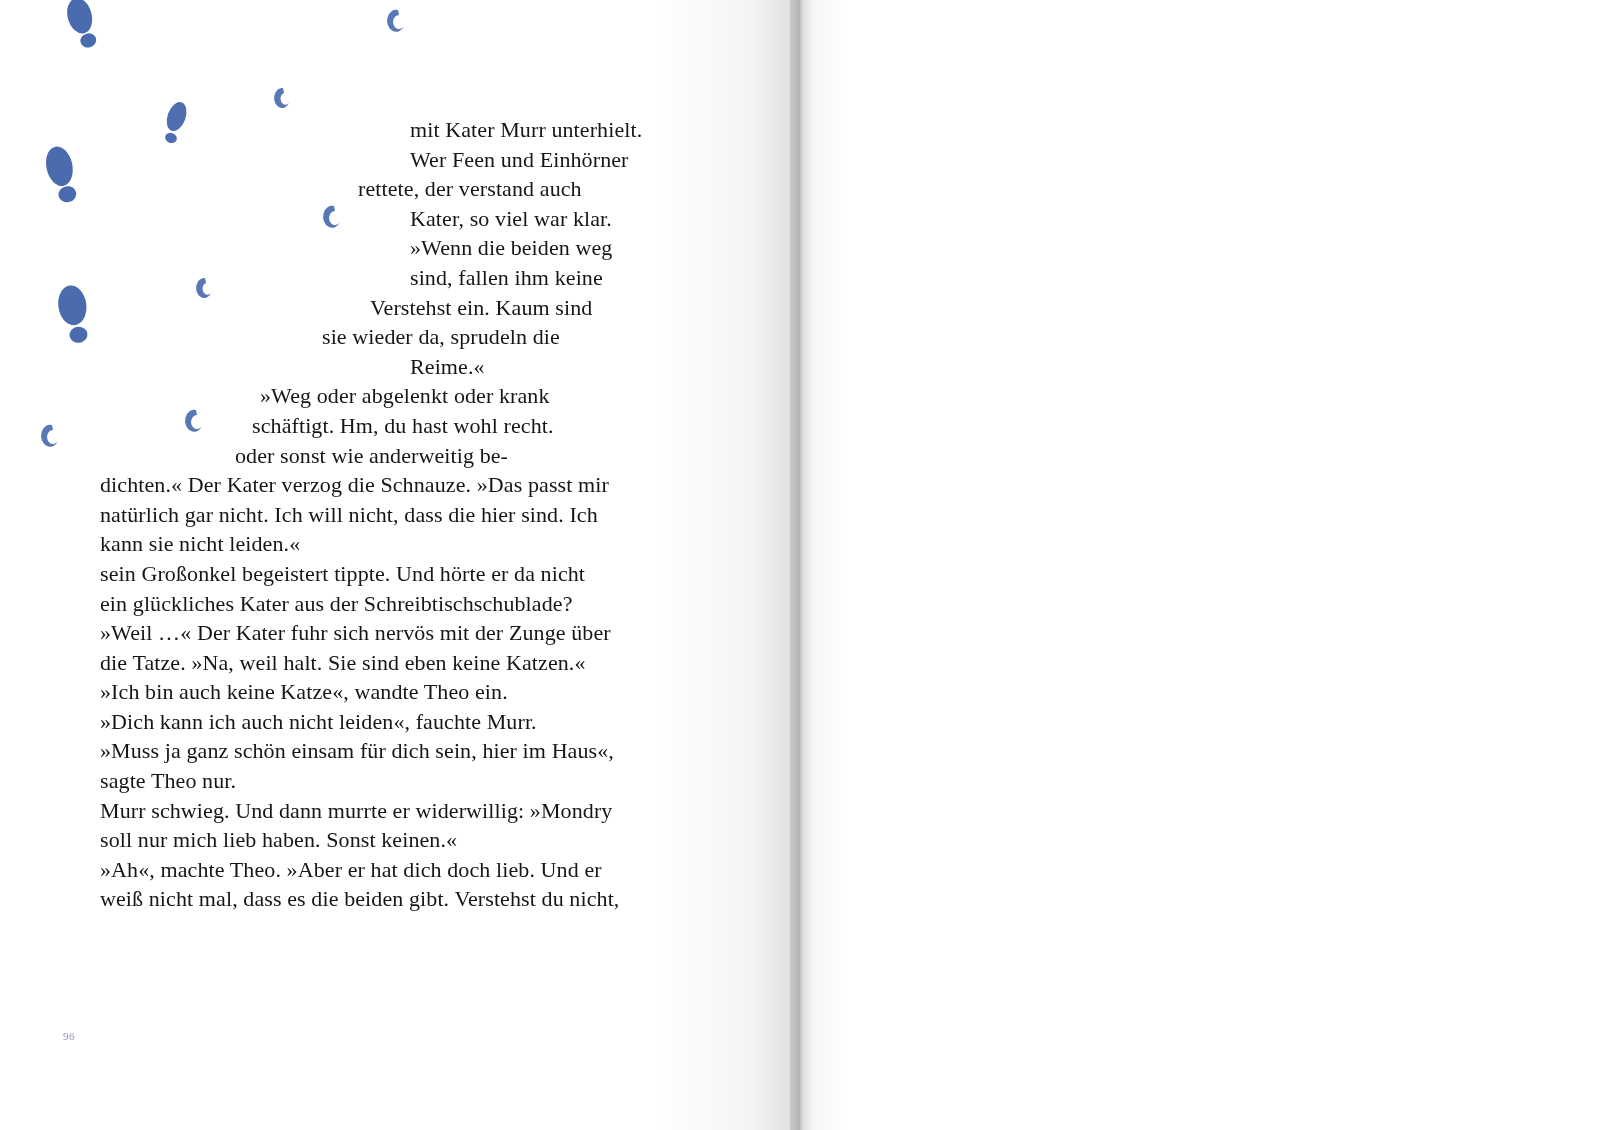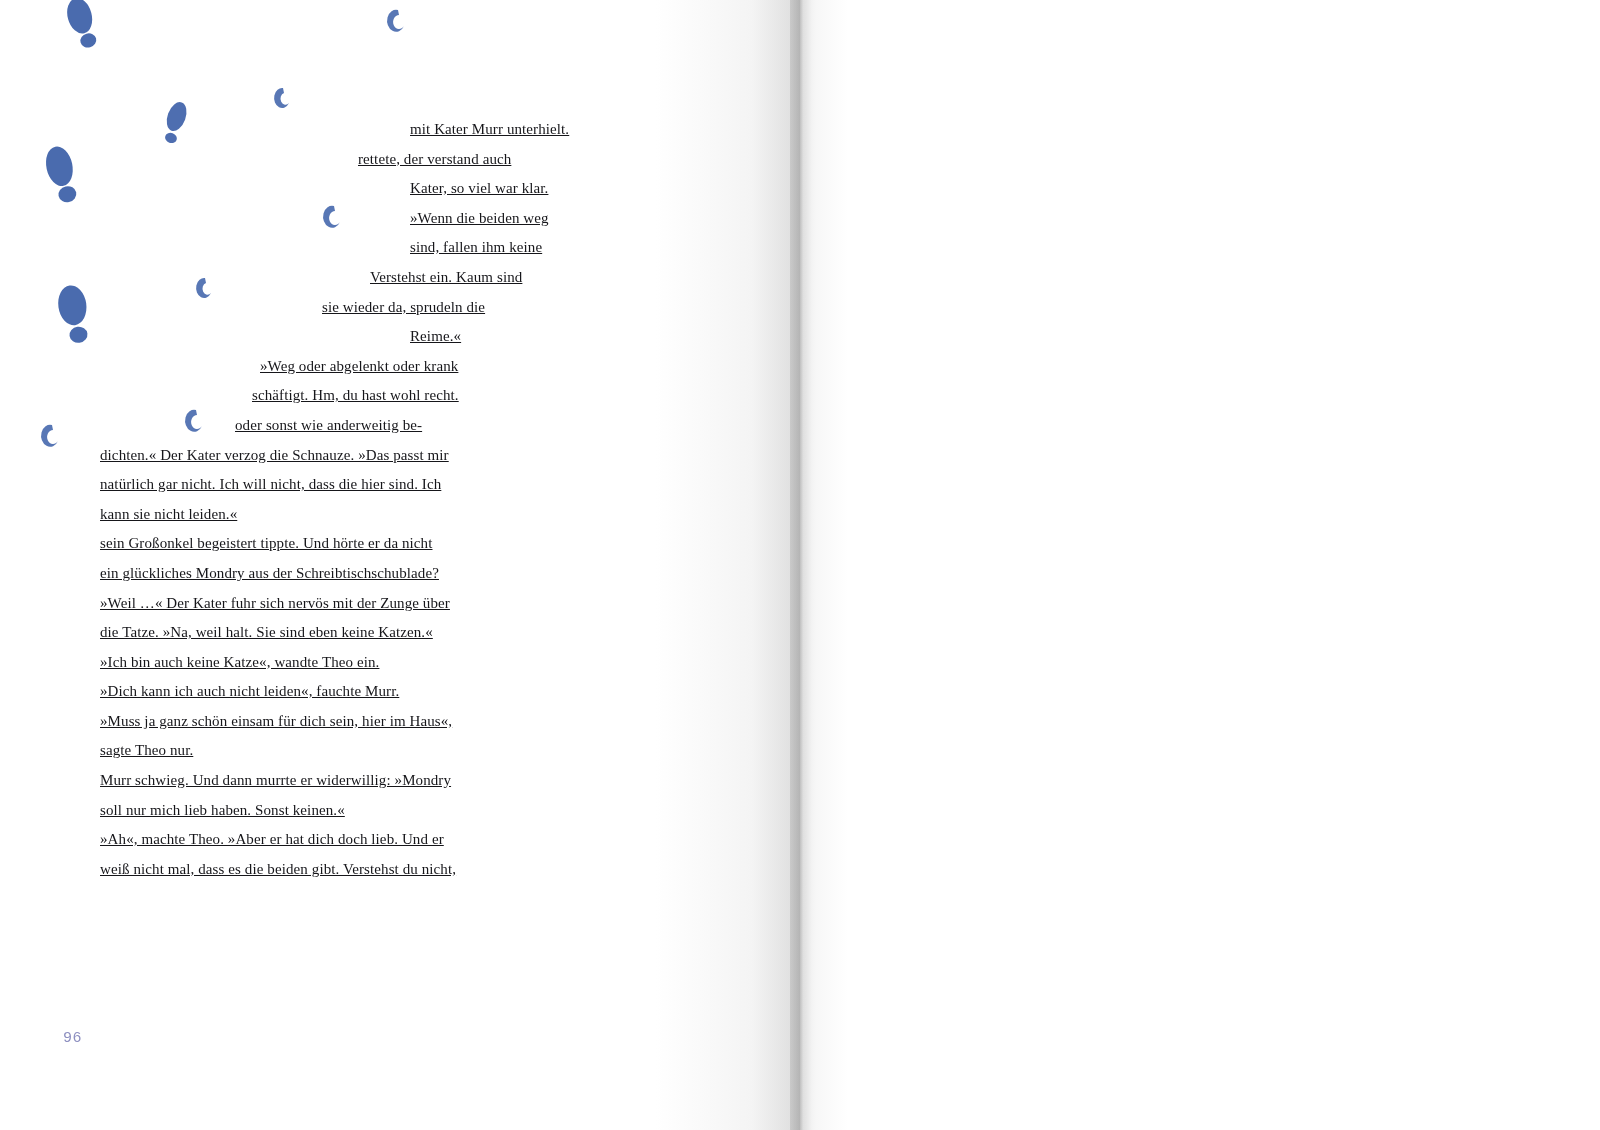--- a/index.html
+++ b/index.html
@@ -37,25 +37,24 @@
     top: 0;
     width: 22px;
     height: 1130px;
     background: linear-gradient(to right, rgba(0,0,0,0.10) 0%, rgba(0,0,0,0.18) 45%, rgba(0,0,0,0.05) 60%, rgba(0,0,0,0) 100%);
     pointer-events: none;
   }
 
   
   .text-block {
     position: absolute;
-    font-size: 15px;
+    font-size: 22px;
     line-height: 29.6px;
     color: #16161a;
     letter-spacing: 0.1px;
-    text-decoration: underline;
   }
   .text-block p {
     margin: 0;
   }
   .text-left {
     left: 100px;
     top: 115px;
     width: 585px;
   }
   .ln { display: block; white-space: pre-wrap; }
@@ -63,22 +62,22 @@
   .ln.indent-2 { padding-left: 258px; }
   .ln.indent-10 { padding-left: 270px; }
   .ln.indent-11 { padding-left: 222px; }
   .ln.indent-12 { padding-left: 160px; }
   .ln.indent-13 { padding-left: 135px; }
   .ln.indent-14 { padding-left: 152px; }
 
   
   .folio {
     position: absolute;
-    font-family: Liberation Mono, monospace;
-    font-size: 15px;
+    font-family: Liberation Serif, serif;
+    font-size: 11px;
     color: #8d8fc0;
     letter-spacing: 0.4px;
   }
   .folio-left  { left: 63px;  top: 1030px; }
 
   
   .prints { position: absolute; left: 0; top: 0; width: 420px; height: 500px; }
 </style>
 </head>
 <body>
@@ -117,20 +116,23 @@
         <path d="M196,410 a9,11 0 1,0 6,16 a6,7 0 1,1 -5,-11 z" opacity="0.85"></path>
         <path d="M52,425 a9,11 0 1,0 6,16 a6,7 0 1,1 -5,-11 z" opacity="0.85"></path>
       </g>
     </svg>
 
     <div class="text-block text-left">
       <p>
           <span class="ln indent-1">mit Kater Murr unterhielt.</span>
         </p>
       <p>
+          <span class="ln indent-1">Wer Feen und Einhörner</span>
+        </p>
+      <p>
           <span class="ln indent-2">rettete, der verstand auch</span>
         </p>
       <p>
           <span class="ln indent-1">Kater, so viel war klar.</span>
         </p>
       <p>
           <span class="ln indent-1">»Wenn die beiden weg</span>
         </p>
       <p>
           <span class="ln indent-1">sind, fallen ihm keine</span>
@@ -159,21 +161,21 @@
       <p>
           <span class="ln">natürlich gar nicht. Ich will nicht, dass die hier sind. Ich</span>
         </p>
       <p>
           <span class="ln">kann sie nicht leiden.«</span>
         </p>
       <p>
           <span class="ln">sein Großonkel begeistert tippte. Und hörte er da nicht</span>
         </p>
       <p>
-          <span class="ln">ein glückliches Mondry aus der Schreibtischschublade?</span>
+          <span class="ln">ein glückliches Kater aus der Schreibtischschublade?</span>
         </p>
       <p>
           <span class="ln">»Weil …« Der Kater fuhr sich nervös mit der Zunge über</span>
         </p>
       <p>
           <span class="ln">die Tatze. »Na, weil halt. Sie sind eben keine Katzen.«</span>
         </p>
       <p>
           <span class="ln">»Ich bin auch keine Katze«, wandte Theo ein.</span>
         </p>

